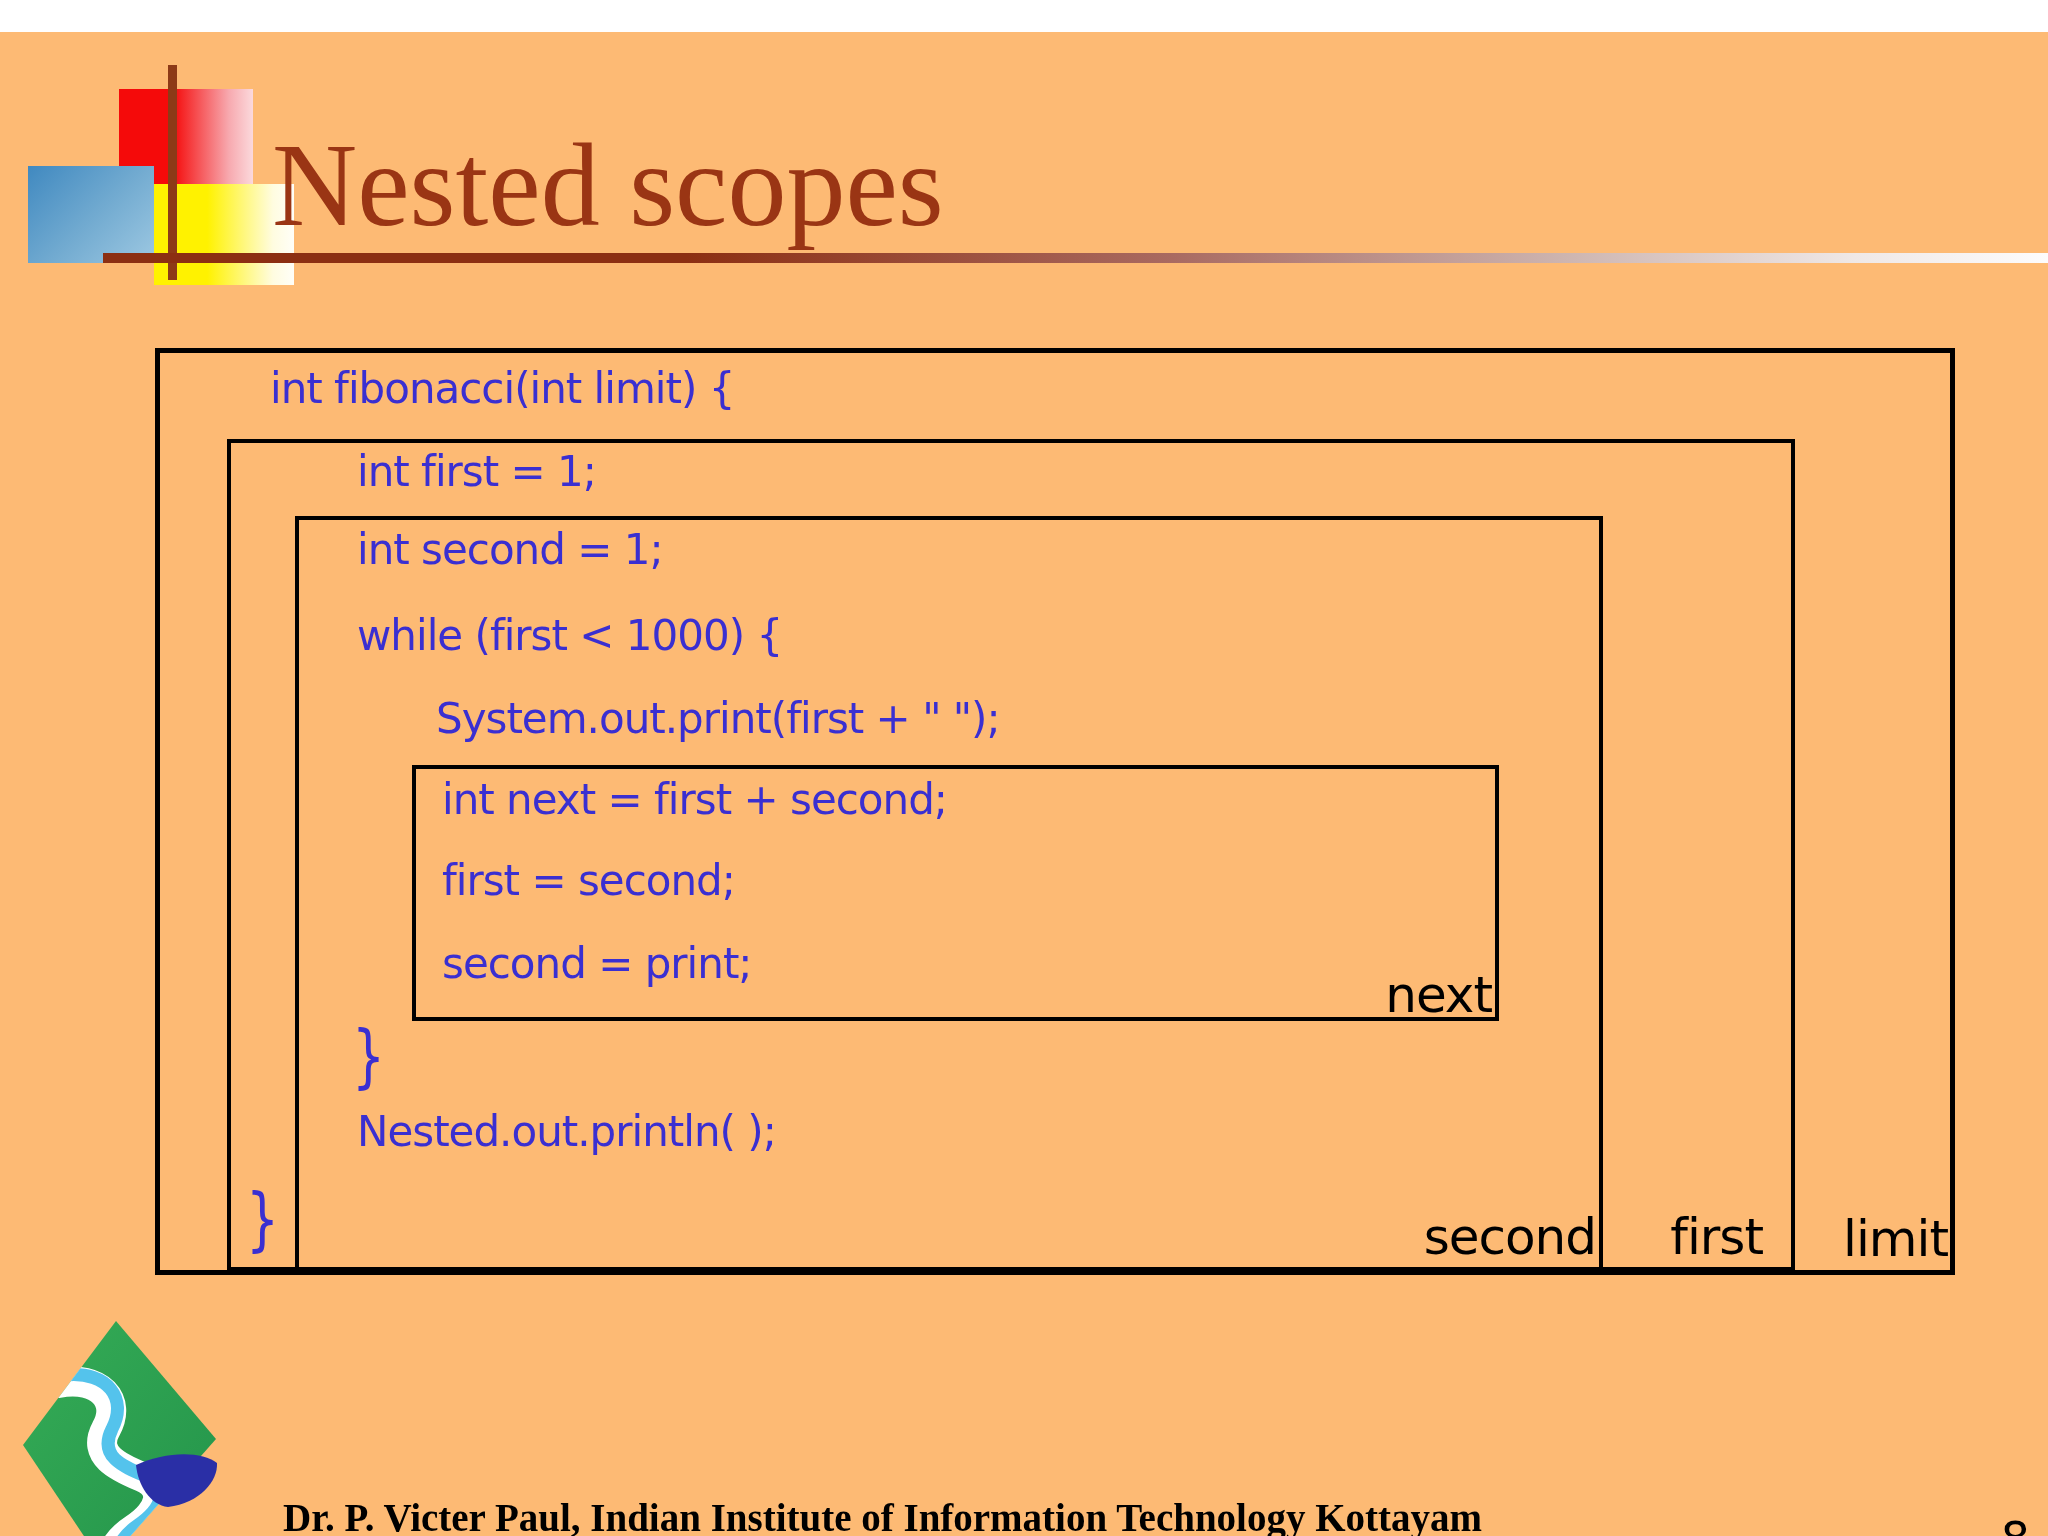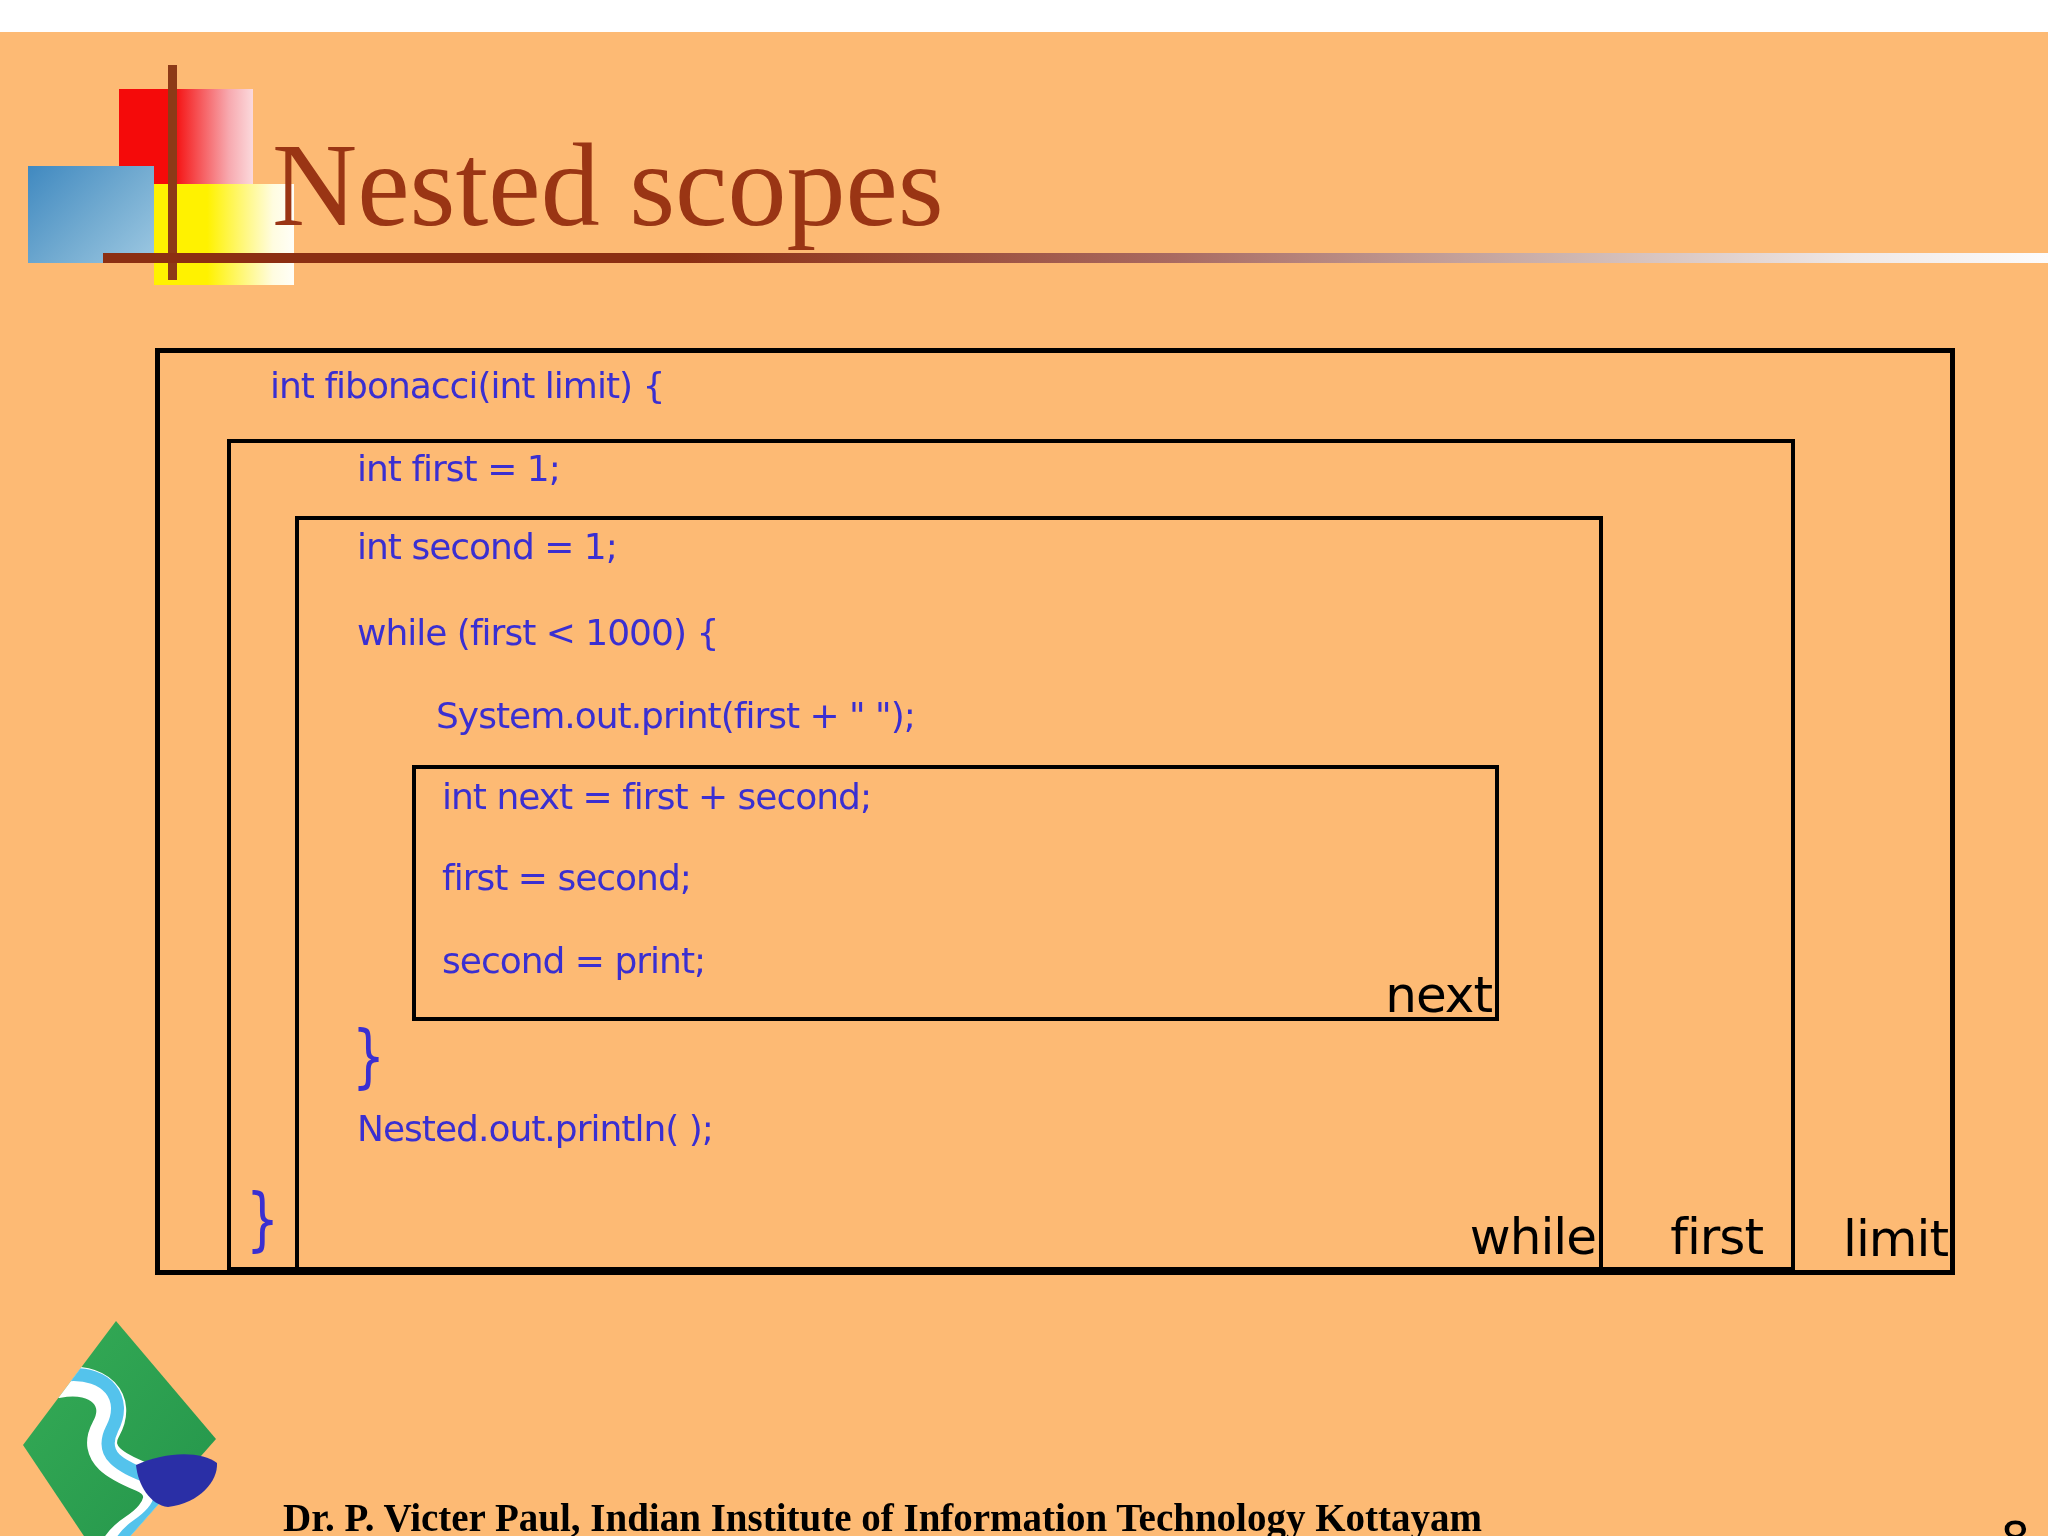--- a/index.html
+++ b/index.html
@@ -41,21 +41,21 @@
   
   .scope-box { position:absolute; border-style:solid; border-color:var(--box-border); background:transparent; }
   .box-outer  { left:155px; top:316px; width:1800px; height:927px; border-width:5px; }
   .box-first  { left:227px; top:407px; width:1568px; height:832px; border-width:4px; }
   .box-second { left:295px; top:484px; width:1308px; height:755px; border-width:4px; }
   .box-inner  { left:412px; top:733px; width:1087px; height:256px; border-width:4px; }
 
   
   .code {
     position:absolute; color:var(--code-text);
-    font-size:36px; line-height:1.15; white-space:pre;
+    font-size:42px; line-height:1.15; white-space:pre;
     letter-spacing:-1px;
   }
   .cl0 { left:270px; top:333px; }
   .cl1 { left:357px; top:416px; }
   .cl2 { left:357px; top:494px; }
   .cl3 { left:357px; top:580px; }
   .cl4 { left:436px; top:663px; }
   .cl5 { left:442px; top:744px; }
   .cl6 { left:442px; top:825px; }
   .cl7 { left:442px; top:908px; }
@@ -109,21 +109,21 @@
   <div class="code cl3">while (first &lt; 1000) {</div>
   <div class="code cl4">System.out.print(first + " ");</div>
   <div class="code cl5">int next = first + second;</div>
   <div class="code cl6">first = second;</div>
   <div class="code cl7">second = print;</div>
   <div class="code cl8">}</div>
   <div class="code cl9">Nested.out.println( );</div>
   <div class="code cl10">}</div>
 
   <div class="scope-label label-next">next</div>
-  <div class="scope-label label-second">while</div>
+  <div class="scope-label label-second">second</div>
   <div class="scope-label label-first">first</div>
   <div class="scope-label label-limit">limit</div>
 
   <svg class="logo" viewBox="0 0 200 249" xmlns="http://www.w3.org/2000/svg">
     <defs>
       <linearGradient id="lg" x1="0" y1="0" x2="1" y2="1">
         <stop offset="0" stop-color="#35AC56"></stop>
         <stop offset="1" stop-color="#23934A"></stop>
       </linearGradient>
       <clipPath id="dclip">

